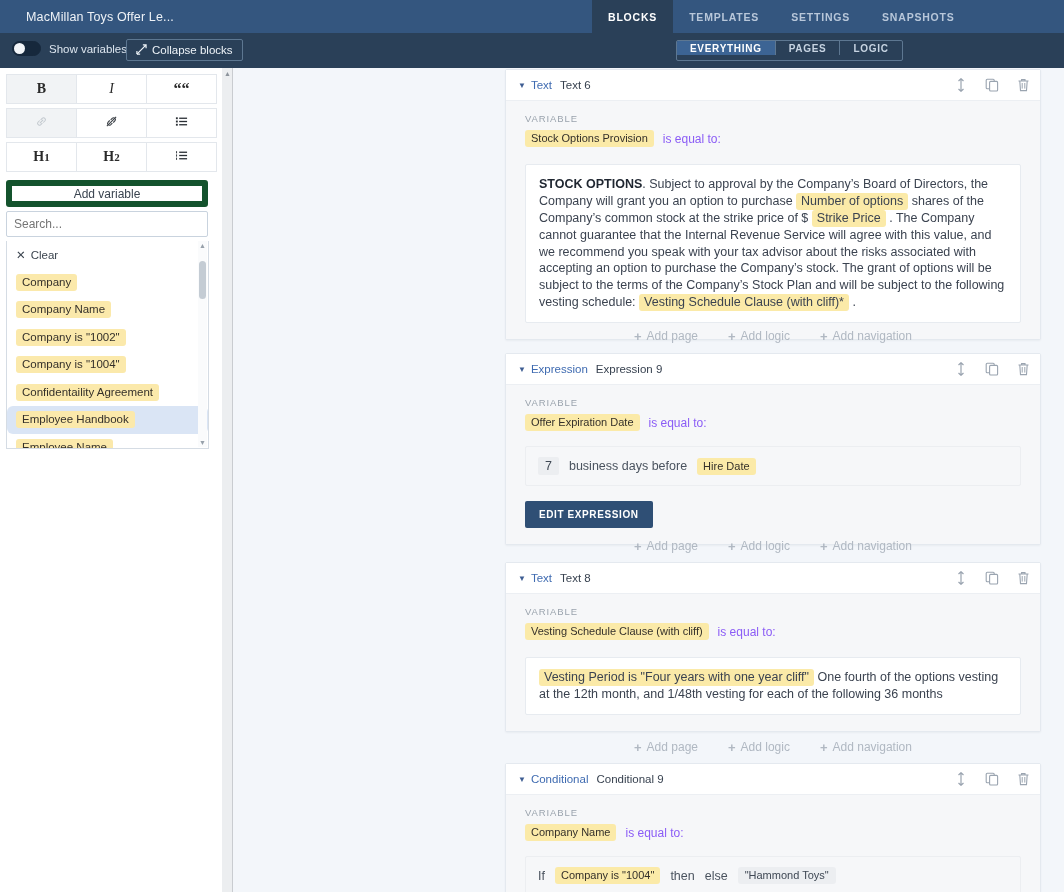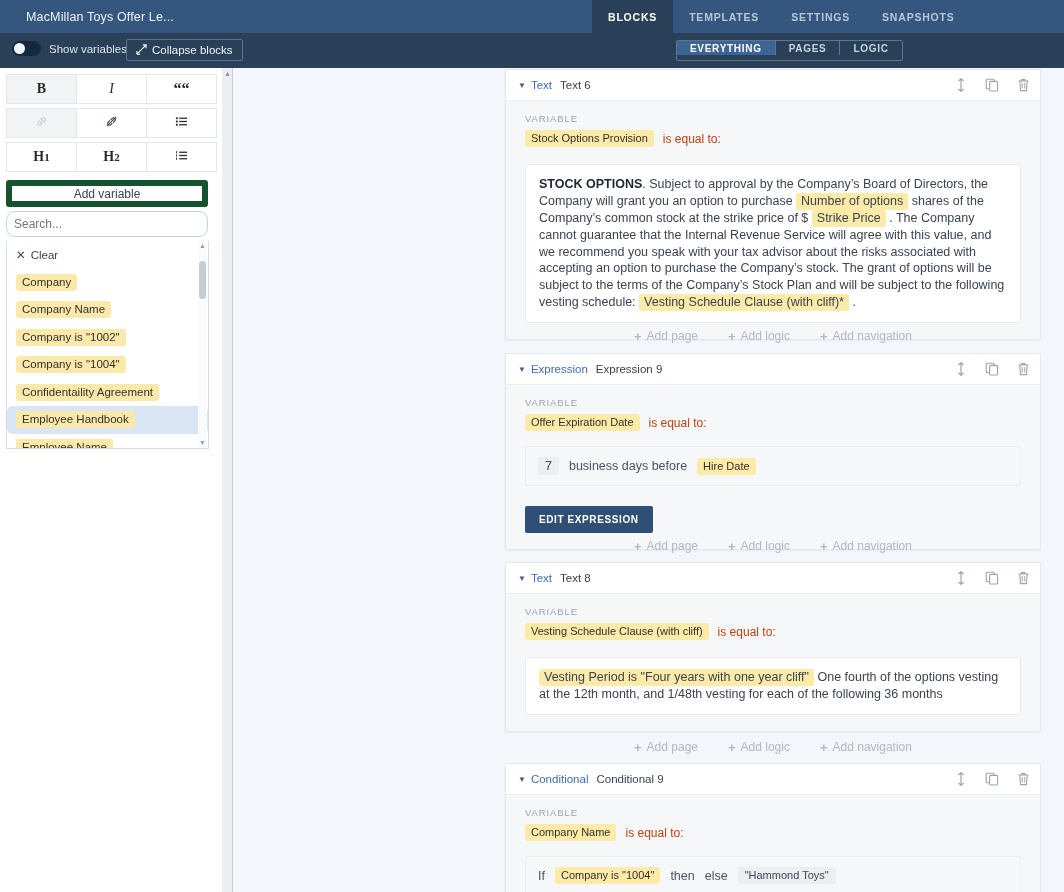--- a/index.html
+++ b/index.html
@@ -84,21 +84,21 @@
   .fmt-btn .ital { font-family: "Liberation Serif", serif; font-style: italic; font-size: 14px; }
   .fmt-btn .quote { font-family: "Liberation Serif", serif; font-weight: bold; font-size: 16px; line-height: .8; }
 
   .addvar-btn {
     display: block; margin: 8px 6px 4px 6px; height: 27px; width: 202px;
     border: 6px solid #14532d; border-radius: 3px; background: #ffffff;
     color: #3a4450; font-size: 12px; cursor: pointer;
   }
   .search-box {
     display: block; margin: 0 6px; height: 26px; width: 202px;
-    border: 1px solid #c9d3de; border-radius: 9px; background: #ffffff;
+    border: 1px solid #c9d3de; border-radius: 2px; background: #ffffff;
     color: #7a8594; font-size: 12px; padding: 0 7px; outline: none;
     font-family: "Liberation Sans", sans-serif;
   }
   .varlist {
     position: absolute; left: 6px; top: 173px; width: 203px; height: 68px;
     height: 208px;
     border: 1px solid #d5dce4; border-top: none; background: #ffffff; overflow: hidden;
   }
   .varlist-inner { position: relative; }
   .var-row {
@@ -142,21 +142,21 @@
     border-bottom: 1px solid #eceff3; background: #ffffff;
   }
   .caret { color: #3f5e93; font-size: 8px; margin-right: 5px; }
   .blk-type { color: #3f6bb1; font-size: 11.5px; margin-right: 8px; }
   .blk-name { color: #384250; font-size: 11.5px; }
   .head-icons { margin-left: auto; display: flex; align-items: center; gap: 18px; }
   .hicon { color: #9aa4b0; cursor: pointer; display: flex; }
   .block-body { background: #f6f7f9; padding: 12px 19px 16px 19px; }
   .var-label { color: #9aa3ad; font-size: 9.5px; letter-spacing: .9px; margin-bottom: 6px; }
   .var-line { display: flex; align-items: center; gap: 9px; margin-bottom: 4px; }
-  .var-line .eq { color: #c2410c; font-size: 12px; }
+  .var-line .eq { color: #8b5cf6; font-size: 12px; }
   .content-card {
     background: #ffffff; border: 1px solid #e7ebf0; border-radius: 2px;
     padding: 11px 13px; margin-top: 17px;
     color: #3b4350; font-size: 12.5px; line-height: 1.35;
   }
   .content-card b { color: #1f2630; }
   .inline-chip {
     background: #fbeaa8; border-radius: 3px; padding: 1px 5px 2px 5px;
     white-space: nowrap;
   }
@@ -171,21 +171,21 @@
   }
   .chip-sm {
     background: #fbeaa8; border-radius: 3px; padding: 2px 6px 3px 6px;
     font-size: 11px; color: #34302a; white-space: nowrap;
   }
   .grey-chip {
     background: #eceef1; border-radius: 3px; padding: 2px 7px 3px 7px;
     font-size: 11px; color: #3f4854; white-space: nowrap;
   }
   .edit-expr-btn {
-    margin-top: 20px; background: #2f4f75; color: #ffffff; border: none;
+    margin-top: 15px; background: #2f4f75; color: #ffffff; border: none;
     height: 27px; padding: 0 14px; font-size: 10px; font-weight: bold;
     letter-spacing: .6px; border-radius: 2px; cursor: pointer;
     font-family: "Liberation Sans", sans-serif;
   }
   .addbar {
     position: absolute; left: 272px; width: 536px; height: 22px;
     display: flex; align-items: center; justify-content: center; gap: 30px;
   }
   .addlink {
     color: #b0b8c2; font-size: 12px; cursor: pointer;

